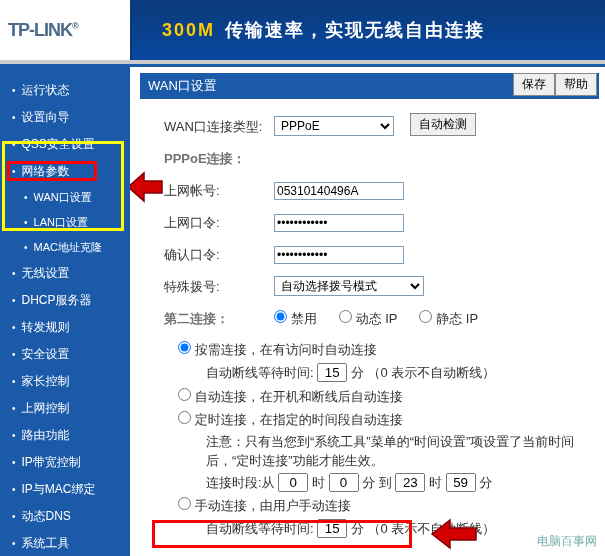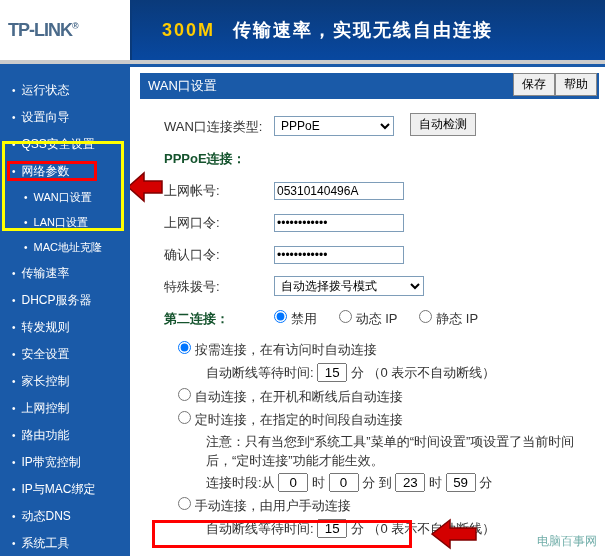--- a/index.html
+++ b/index.html
@@ -2,38 +2,38 @@
 <html><head>
 <meta charset="utf-8">
 <style>
 * { margin: 0; padding: 0; box-sizing: border-box; font-family: "Microsoft YaHei", Arial, sans-serif; }
 body { width: 605px; height: 556px; background: #f8f8f8; overflow: hidden; }
 .header { height: 60px; display: flex; }
 .logo-area { width: 130px; background: #fff; display: flex; align-items: center; padding-left: 8px; }
 .logo { font-weight: bold; font-size: 18px; color: #4a6a8a; letter-spacing: -1px; }
 .logo sup { font-size: 9px; }
 .banner { flex: 1; background: linear-gradient(#0a3a7a, #0848a0); color: #fff; display: flex; align-items: center; padding-left: 30px; font-size: 18px; font-weight: bold; letter-spacing: 2px; border-left: 2px solid #0a3a7a; }
-.banner .m300 { color: #ffcc00; margin-right: 18px; }
+.banner .m300 { color: #ffcc00; margin-right: 10px; }
 .hr-gray { height: 4px; background: #ccc; }
 .hr-blue { height: 3px; background: #1a5aa8; }
 .main { display: flex; height: 489px; border-radius: 27px; }
 .sidebar { width: 130px; background: #1a5aa8; padding: 10px 0; font-size: 12px; color: #fff; overflow: hidden; }
 .sidebar ul { list-style: none; }
 .sidebar li { padding: 5px 0 5px 12px; cursor: pointer; position: relative; }
 .sidebar li::before { content: "•"; margin-right: 6px; font-size: 10px; }
 .sidebar li.sub { padding-left: 24px; font-size: 11px; }
 .sidebar li.sub::before { content: "•"; }
 .highlight-yellow { position: absolute; border: 3px solid #ffff00; pointer-events: none; }
 .highlight-red { position: absolute; border: 3px solid #ff0000; pointer-events: none; }
 .content { flex: 1; background: #fff; padding: 6px 6px 6px 10px; overflow: hidden; position: relative; }
 .panel-title { background: #1a5aa8; color: #fff; padding: 4px 8px; font-size: 13px; }
 .panel-body { padding: 14px 0 0 24px; font-size: 13px; color: #333; }
 .row { display: flex; align-items: flex-end; margin-bottom: 10px; min-height: 22px; }
 .label { width: 110px; }
-.bold { font-weight: bold; color: #14532d; }
+.bold { font-weight: bold; color: #737373; }
 select, input[type=text], input[type=password] { font-size: 12px; padding: 1px 2px; border: 1px solid #7e9db9; background: #fff; }
 select { width: 120px; }
 input[type=text], input[type=password] { width: 130px; }
 input.small { width: 30px; text-align: center; }
 button, .btn { font-size: 12px; padding: 2px 8px; background: #efefef; border: 1px solid #888; cursor: pointer; }
 .radio-group label { margin-right: 18px; font-size: 13px; cursor: pointer; }
 .radio-group input { margin-right: 4px; }
 .indent { padding-left: 14px; font-size: 13px; line-height: 1.8; }
 .indent2 { padding-left: 28px; }
 .red-arrow { position: absolute; pointer-events: none; }
@@ -58,21 +58,21 @@
 <div class="main">
   <div class="sidebar" style="position:relative;">
     <ul>
       <li>运行状态</li>
       <li>设置向导</li>
       <li>QSS安全设置</li>
       <li>网络参数</li>
       <li class="sub">WAN口设置</li>
       <li class="sub">LAN口设置</li>
       <li class="sub">MAC地址克隆</li>
-      <li>传输速率</li>
+      <li>无线设置</li>
       <li>DHCP服务器</li>
       <li>转发规则</li>
       <li>安全设置</li>
       <li>家长控制</li>
       <li>上网控制</li>
       <li>路由功能</li>
       <li>IP带宽控制</li>
       <li>IP与MAC绑定</li>
       <li>动态DNS</li>
       <li>系统工具</li>

